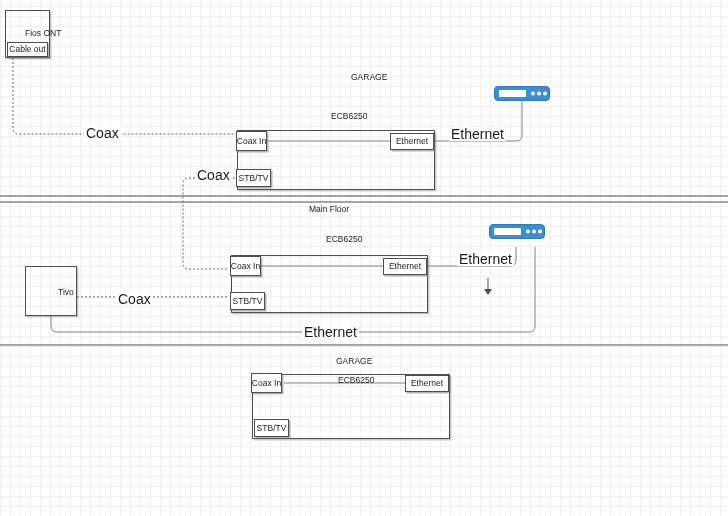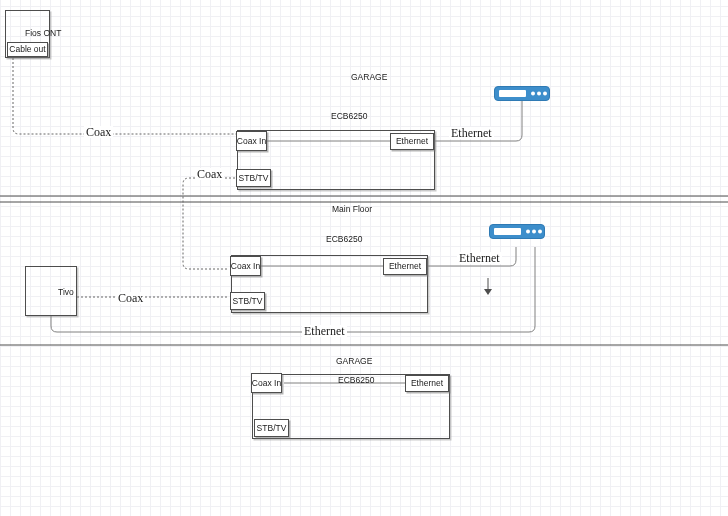--- a/index.html
+++ b/index.html
@@ -61,27 +61,26 @@
   .free-label {
     position: absolute;
     font-size: 8.5px;
     color: #1a1a1a;
     white-space: nowrap;
     line-height: 1;
     padding-left: 16px;
   }
   .edge-label {
     position: absolute;
-    font-size: 12px;
+    font-size: 14px;
     color: #1a1a1a;
     background: #ffffff;
     padding: 0 2px;
     white-space: nowrap;
     line-height: 1;
-    font-family: Liberation Serif, serif;
   }
   .router-icon {
     position: absolute;
     width: 56px;
     height: 15px;
   }
   .zone-title {
     position: absolute;
     font-size: 8.5px;
     color: #1a1a1a;
@@ -143,21 +142,21 @@
     <rect x="5" y="4" width="27" height="7" rx="1" ry="1" fill="#ffffff"></rect>
     <circle cx="39" cy="7.5" r="2" fill="#ffffff"></circle>
     <circle cx="45" cy="7.5" r="2" fill="#ffffff"></circle>
     <circle cx="51" cy="7.5" r="2" fill="#ffffff"></circle>
   </svg>
 
   <div class="edge-label" style="left:84px; top:126px;">Coax</div>
   <div class="edge-label" style="left:449px; top:127px;">Ethernet</div>
   <div class="edge-label" style="left:195px; top:168px;">Coax</div>
 
-  <div class="zone-title" style="left:332px; top:205px;">Main Floor</div>
+  <div class="zone-title" style="left:309px; top:205px;">Main Floor</div>
 
   <div class="free-label" style="left:310px; top:235px;">ECB6250</div>
 
   <div class="container-box" style="left:231px; top:255px; width:197px; height:58px;"></div>
   <div class="node-box shadowed" style="left:230px; top:256px; width:31px; height:20px;">Coax In</div>
   <div class="node-box shadowed" style="left:230px; top:292px; width:35px; height:18px;">STB/TV</div>
   <div class="node-box shadowed" style="left:383px; top:258px; width:44px; height:17px;">Ethernet</div>
 
   <svg class="router-icon" style="left:489px; top:224px;" viewBox="0 0 56 15" xmlns="http://www.w3.org/2000/svg">
     <rect x="0.5" y="0.5" width="55" height="14" rx="3.5" ry="3.5" fill="#3d8ecb" stroke="#2f7ab4" stroke-width="1"></rect>

